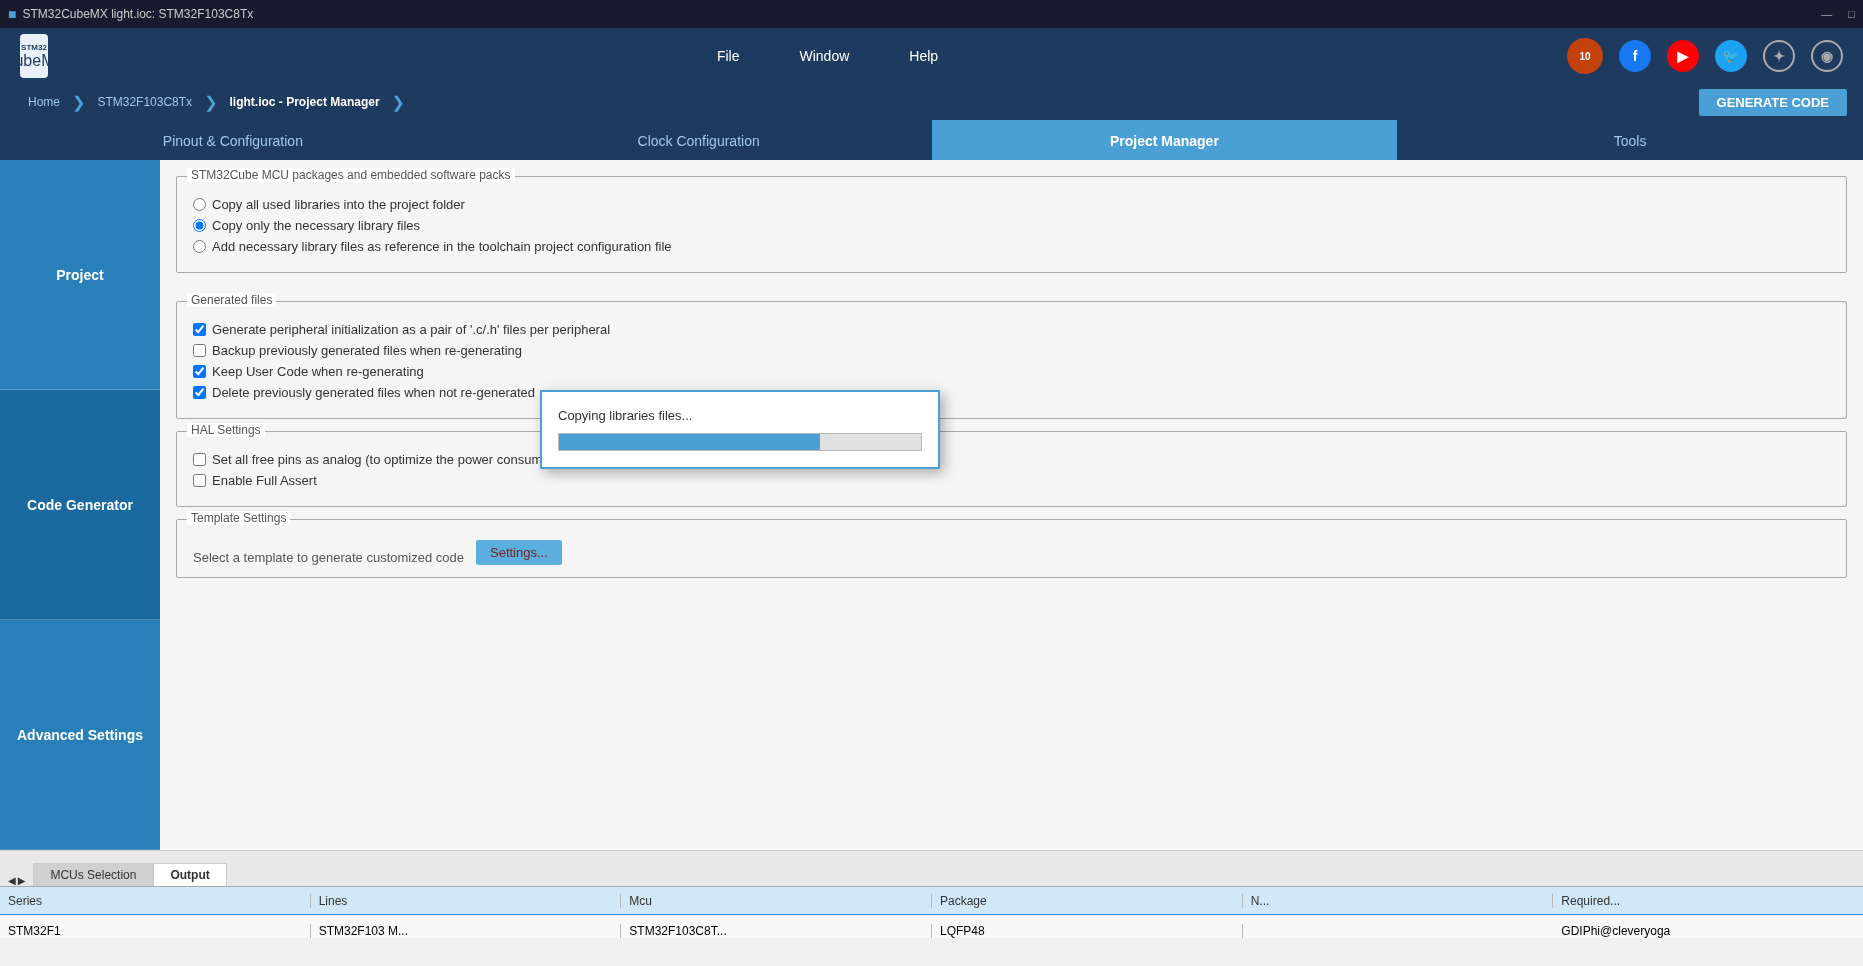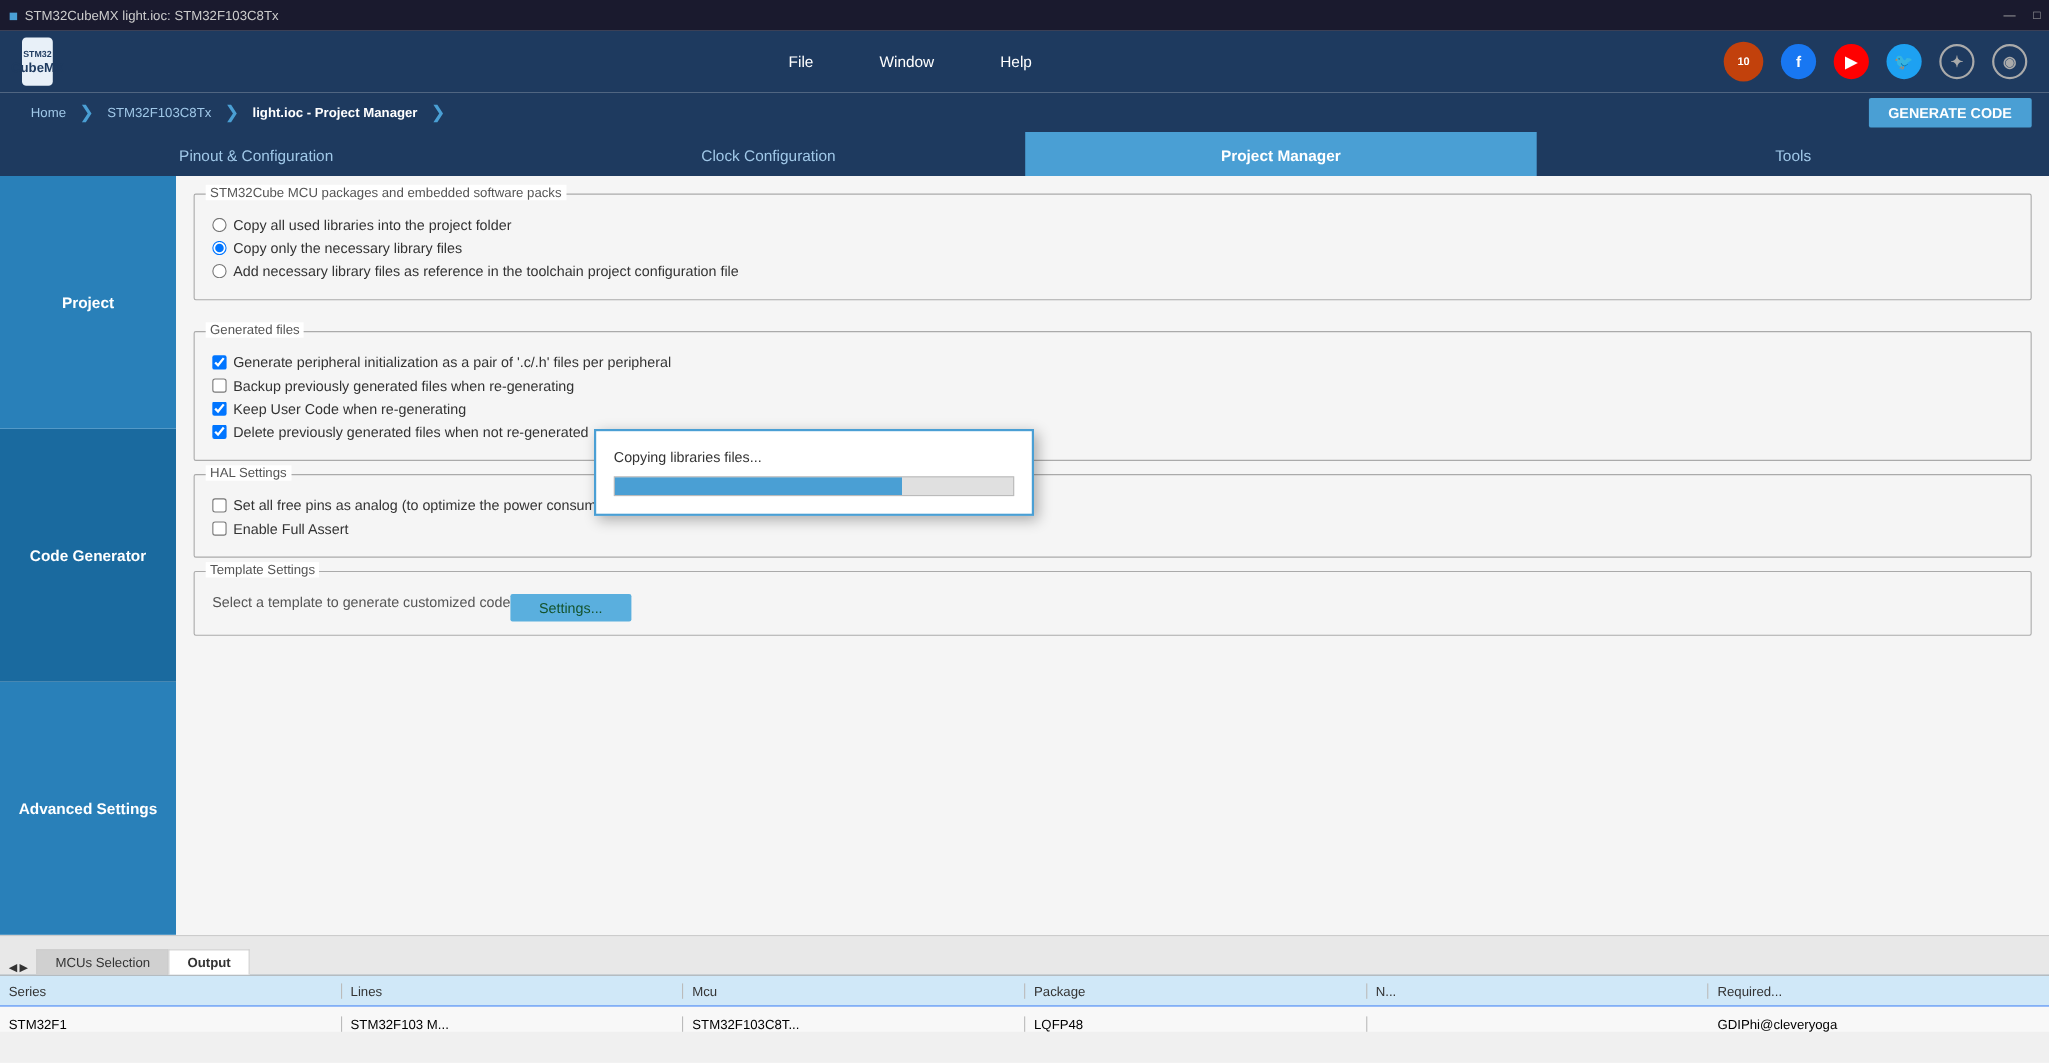--- a/index.html
+++ b/index.html
@@ -37,21 +37,21 @@
       width: 28px;
       height: 44px;
       background: #e8f0f8;
       border-radius: 4px;
       display: flex;
       flex-direction: column;
       align-items: center;
       justify-content: center;
     }
     .logo-stm { font-size: 8px; font-weight: bold; color: #1e3a5f; }
-    .logo-cube { font-size: 12px; font-weight: bold; color: #1e3a5f; }
+    .logo-cube { font-size: 16px; font-weight: normal; color: #1e3a5f; }
     .menu-items { display: flex; gap: 60px; flex: 1; justify-content: center; }
     .menu-item { color: #fff; font-size: 14px; cursor: pointer; }
     .social-icons { display: flex; align-items: center; gap: 16px; }
     .social-icon { width: 32px; height: 32px; border-radius: 50%; display: flex; align-items: center; justify-content: center; color: white; font-weight: bold; font-size: 14px; cursor: pointer; }
     .social-anniversary { background: #c2410c; border-radius: 50%; width: 36px; height: 36px; display: flex; align-items: center; justify-content: center; font-size: 10px; color: white; font-weight: bold; }
     .social-fb { background: #1877f2; }
     .social-yt { background: #ff0000; }
     .social-tw { background: #1da1f2; }
     .social-net { background: transparent; border: 2px solid #ccc; }
     .social-extra { background: #1e3a5f; border: 2px solid #ccc; border-radius: 50%; }
@@ -234,32 +234,32 @@
       height: 24px;
       background: #f8f8f8;
       display: flex;
       align-items: flex-end;
       border-top: 1px solid #3b82f6;
       font-size: 12px;
     }
 
     .settings-btn {
       background: #5aafde;
-      color: #14532d;
+      color: #7f1d1d;
       border: none;
-      padding: 5px 26px;
+      padding: 5px 14px;
       font-size: 13px;
       cursor: pointer;
       border-radius: 2px;
     }
 
     .template-row {
       display: flex;
-      align-items: flex-start;
-      gap: 0;
+      align-items: flex-end;
+      gap: 12px;
     }
   </style>
 </head>
 <body>
 
 <div class="title-bar">
   <div class="title-bar-left">
     <span style="color:#4a9fd4; font-size:14px;">■</span>
     <span>STM32CubeMX light.ioc: STM32F103C8Tx</span>
   </div>

